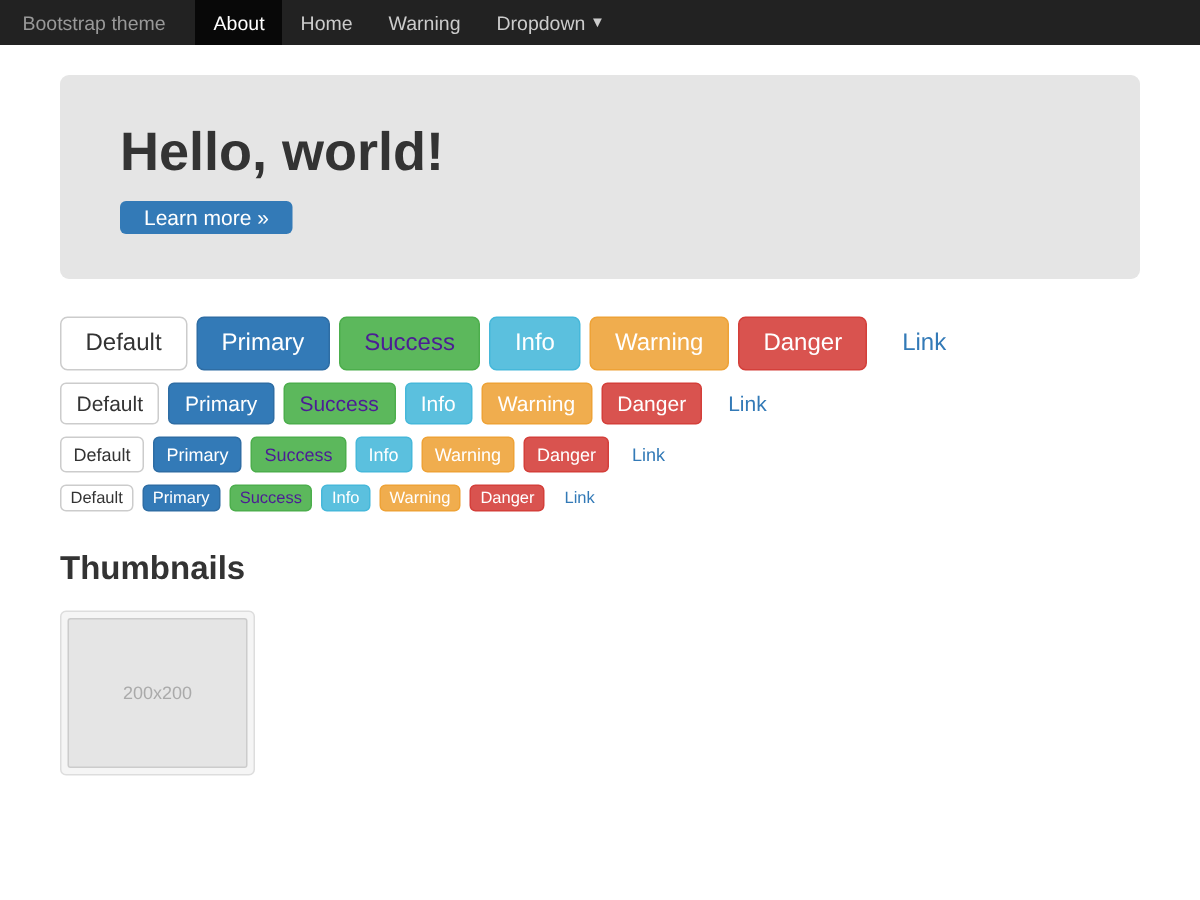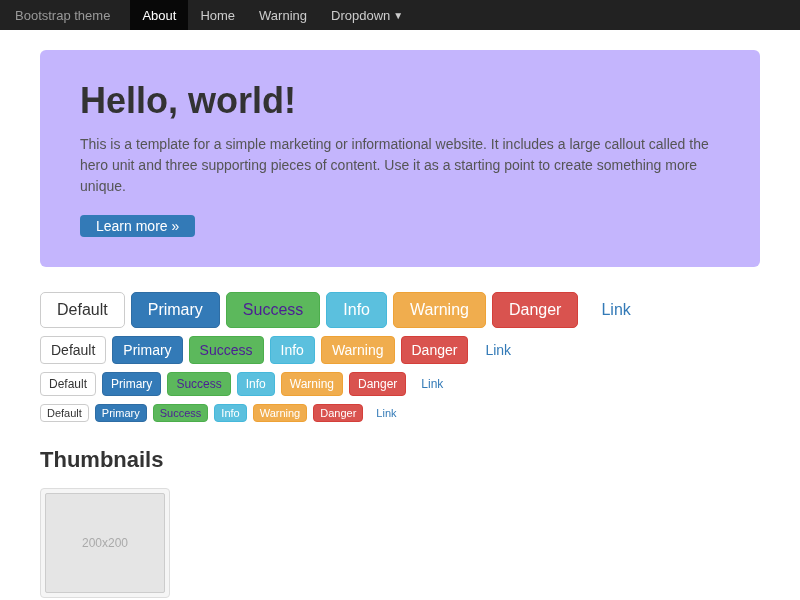--- a/index.html
+++ b/index.html
@@ -45,21 +45,21 @@
 
     
     .container {
       max-width: 750px;
       margin: 0 auto;
       padding: 20px 15px;
     }
 
     
     .hero {
-      background-color: #c4b5fd;
+      background-color: #e5e5e5;
       border-radius: 6px;
       padding: 30px 40px;
       margin-bottom: 25px;
     }
     .hero h1 {
       font-size: 36px;
       font-weight: bold;
       color: #333;
       margin-bottom: 12px;
     }
@@ -171,21 +171,20 @@
     <li>
       <a>Dropdown <span class="dropdown-arrow">▼</span></a>
     </li>
   </ul>
 </nav>
 
 <div class="container">
 
   <div class="hero">
     <h1>Hello, world!</h1>
-    <p>This is a template for a simple marketing or informational website. It includes a large callout called the hero unit and three supporting pieces of content. Use it as a starting point to create something more unique.</p>
     <button class="btn-learn-more">Learn more »</button>
   </div>
 
   <div class="buttons-section">
 
     <div class="btn-row">
       <button class="btn btn-lg btn-default">Default</button>
       <button class="btn btn-lg btn-primary">Primary</button>
       <button class="btn btn-lg btn-success">Success</button>
       <button class="btn btn-lg btn-info">Info</button>

